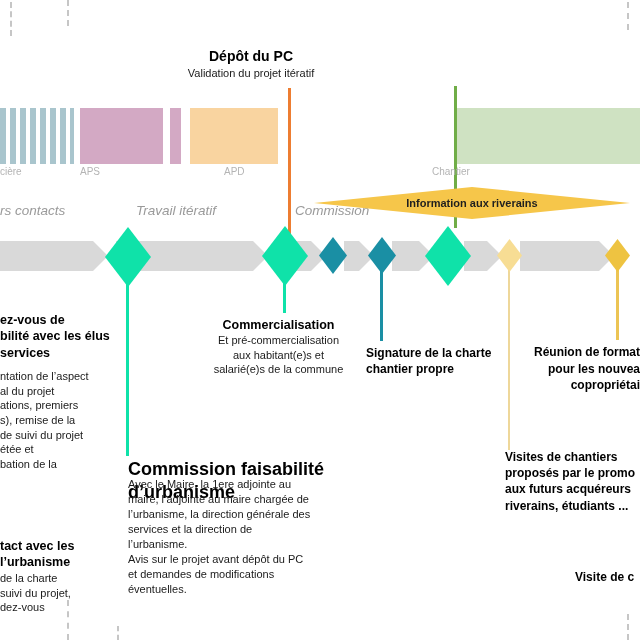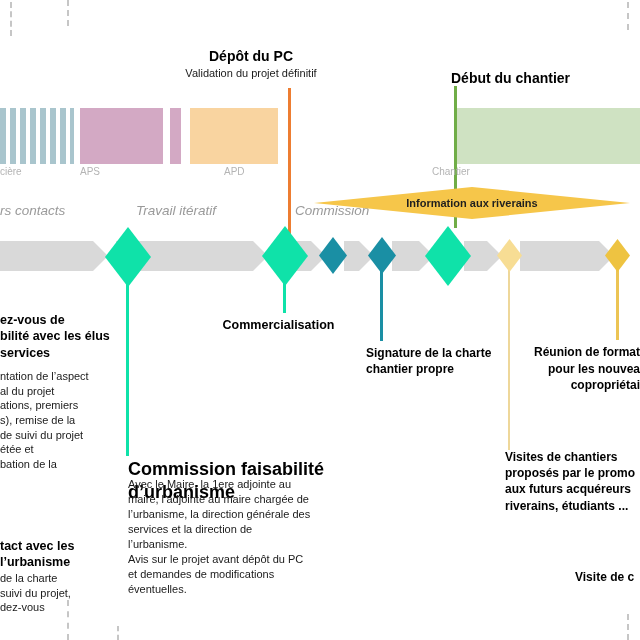--- a/index.html
+++ b/index.html
@@ -91,41 +91,43 @@
 
   <div class="diamond d-teal" style="left:105px; top:227px; width:46px; height:60px;"></div>
   <div class="diamond d-teal" style="left:262px; top:226px; width:46px; height:60px;"></div>
   <div class="diamond d-dark" style="left:319px; top:237px; width:28px; height:37px;"></div>
   <div class="diamond d-dark" style="left:368px; top:237px; width:28px; height:37px;"></div>
   <div class="diamond d-teal" style="left:425px; top:226px; width:46px; height:60px;"></div>
   <div class="diamond d-pale" style="left:497px; top:239px; width:25px; height:33px;"></div>
   <div class="diamond d-gold" style="left:605px; top:239px; width:25px; height:33px;"></div>
 
   <div class="ann-title big center" style="left:170px; top:47px; width:162px;">Dépôt du PC</div>
-  <div class="ann-body center" style="left:118px; top:66px; width:266px;">Validation du projet définitif</div>
-  <div class="ann-title big" style="left:451px; top:69px;">Début du chantier</div>
+  <div class="ann-body center" style="left:118px; top:66px; width:266px;">Validation du projet itératif</div>
 
   <div class="ann-title ml" style="left:0; top:312px; width:150px; font-size:12.5px;">ez-vous de
 bilité avec les élus
 services</div>
   <div class="ann-body ml" style="left:0; top:369px; width:150px;">ntation de l’aspect
 al du projet
 ations, premiers
 s), remise de la
 de suivi du projet
 étée et
 bation de la</div>
 
   <div class="ann-title ml" style="left:0; top:538px; width:130px; font-size:12.5px;">tact avec les
 l’urbanisme</div>
   <div class="ann-body ml" style="left:0; top:571px; width:130px;">de la charte
 suivi du projet,
 dez-vous</div>
 
   <div class="ann-title center" style="left:196px; top:317px; width:165px; font-size:12.5px;">Commercialisation</div>
+  <div class="ann-body ml center" style="left:176px; top:333px; width:205px;">Et pré-commercialisation
+aux habitant(e)s et
+salarié(e)s de la commune</div>
 
   <div class="ann-title ml" style="left:366px; top:346px; width:150px;">Signature de la charte
 chantier propre</div>
 
   <div class="ann-title ml right" style="left:496px; top:344px; width:144px; line-height:1.38;">Réunion de format
 pour les nouvea
 copropriétai</div>
 
   <div class="ann-title" style="left:128px; top:458px; width:245px; font-size:18px;">Commission faisabilité d’urbanisme</div>
   <div class="ann-body ml" style="left:128px; top:477px; width:235px; line-height:1.37;">Avec le Maire, la 1ere adjointe au

